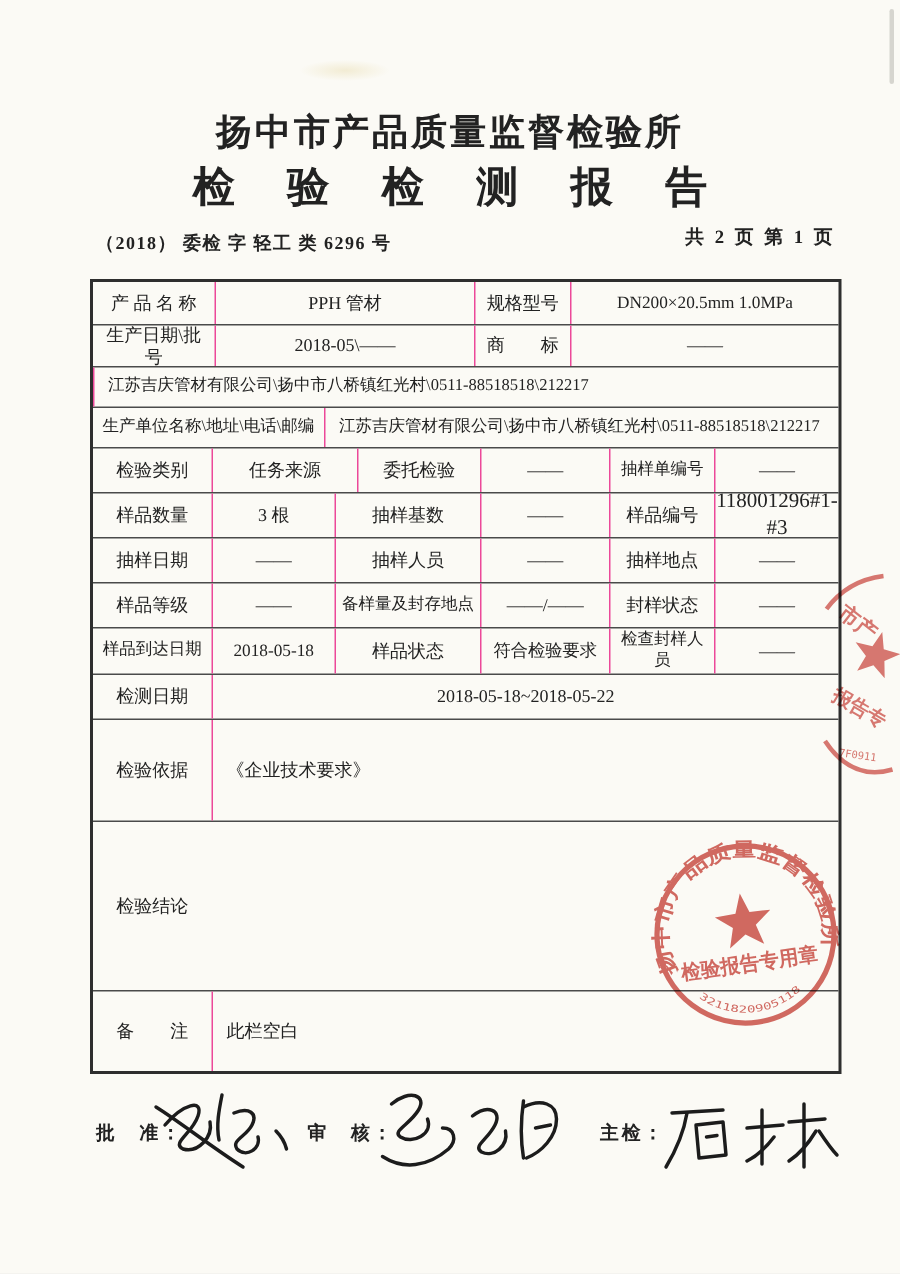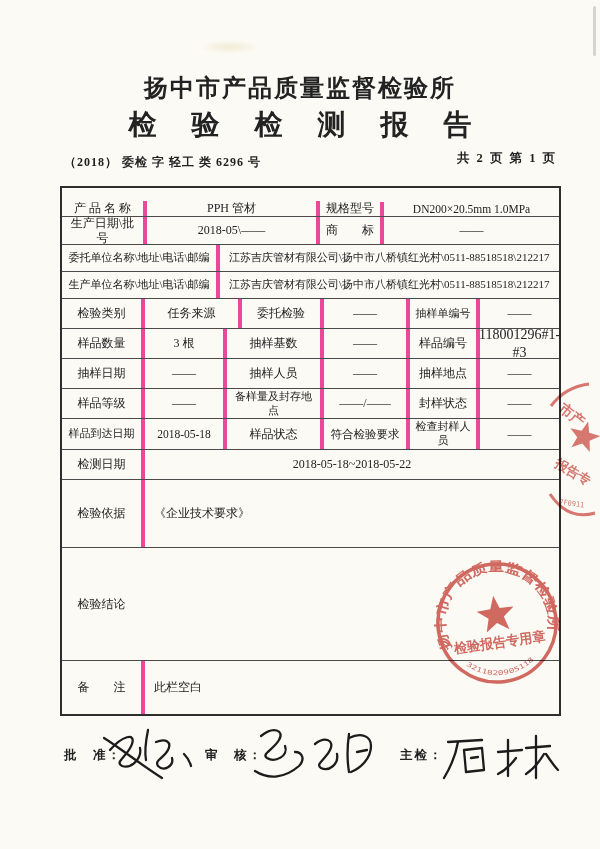--- a/index.html
+++ b/index.html
@@ -10,22 +10,22 @@
   .org-name{position:absolute;top:72px;left:0;width:600px;text-align:center;
             font-size:24px;font-weight:bold;letter-spacing:2px;}
   .report-title{position:absolute;top:106px;left:0;width:600px;text-align:center;
             font-size:28px;font-weight:bold;letter-spacing:14px;text-indent:14px;}
   .doc-number{position:absolute;top:154px;left:64px;font-size:12px;font-weight:600;letter-spacing:1px;}
   .page-info{position:absolute;top:150px;left:0;width:557px;text-align:right;
             font-size:12.5px;font-weight:600;letter-spacing:2px;}
   
   .rpt-table{position:absolute;left:60px;top:186px;width:497px;border:2.5px solid #2e2e2e;background:transparent;}
   .trow{display:flex;border-top:1px solid #4a4a4a;box-sizing:border-box;}
-  .trow.first{border-top:none;align-items:flex-end;}
-  .tc{border-left:4px solid #ec4899;box-sizing:border-box;display:flex;align-items:center;
+  .trow.first{border-top:none;}
+  .tc{border-left:1px solid #ec4899;box-sizing:border-box;display:flex;align-items:center;
       justify-content:center;text-align:center;font-size:12px;padding:0 3px;overflow:hidden;line-height:1.25;}
   .tc.cfirst{border-left:none;}
   .tc.left{justify-content:flex-start;text-align:left;padding-left:9px;}
   .tc.small{font-size:14px;letter-spacing:0;}
   .tc.f11{font-size:11px;}
   .tc.f115{font-size:11.5px;}
   .c81{width:81px}.c173{width:173px}.c64{width:64px}.c179{width:179px}
   .c154{width:154px}.c343{width:343px}
   .c79{width:79px}.c82{width:82px}.c97{width:97px}.c86{width:86px}.c70{width:70px}.c83{width:83px}
   .c418{width:418px}
@@ -69,21 +69,20 @@
     </div>
 
     <div class="trow" style="height:28px">
       <div class="tc cfirst c81">生产日期\批号</div>
       <div class="tc c173">2018-05\——</div>
       <div class="tc c64">商　　标</div>
       <div class="tc c179">——</div>
     </div>
 
     <div class="trow" style="height:27px">
-      <div class="tc cfirst c154 f11">委托单位名称\地址\电话\邮编</div>
       <div class="tc c343 f11 left">江苏吉庆管材有限公司\扬中市八桥镇红光村\0511-88518518\212217</div>
     </div>
 
     <div class="trow" style="height:27px">
       <div class="tc cfirst c154 f11">生产单位名称\地址\电话\邮编</div>
       <div class="tc c343 f11 left">江苏吉庆管材有限公司\扬中市八桥镇红光村\0511-88518518\212217</div>
     </div>
 
     <div class="trow" style="height:30px">
       <div class="tc cfirst c79">检验类别</div>

